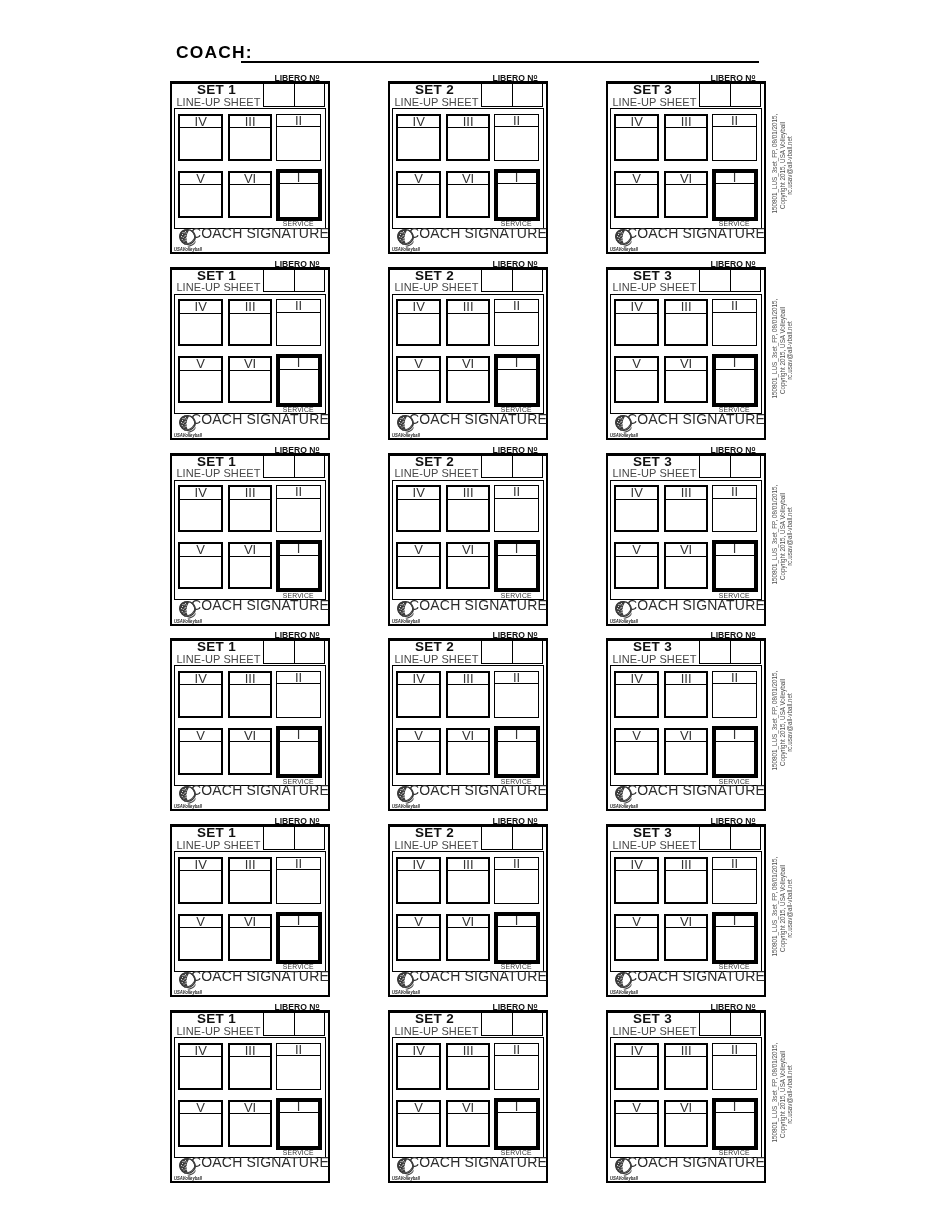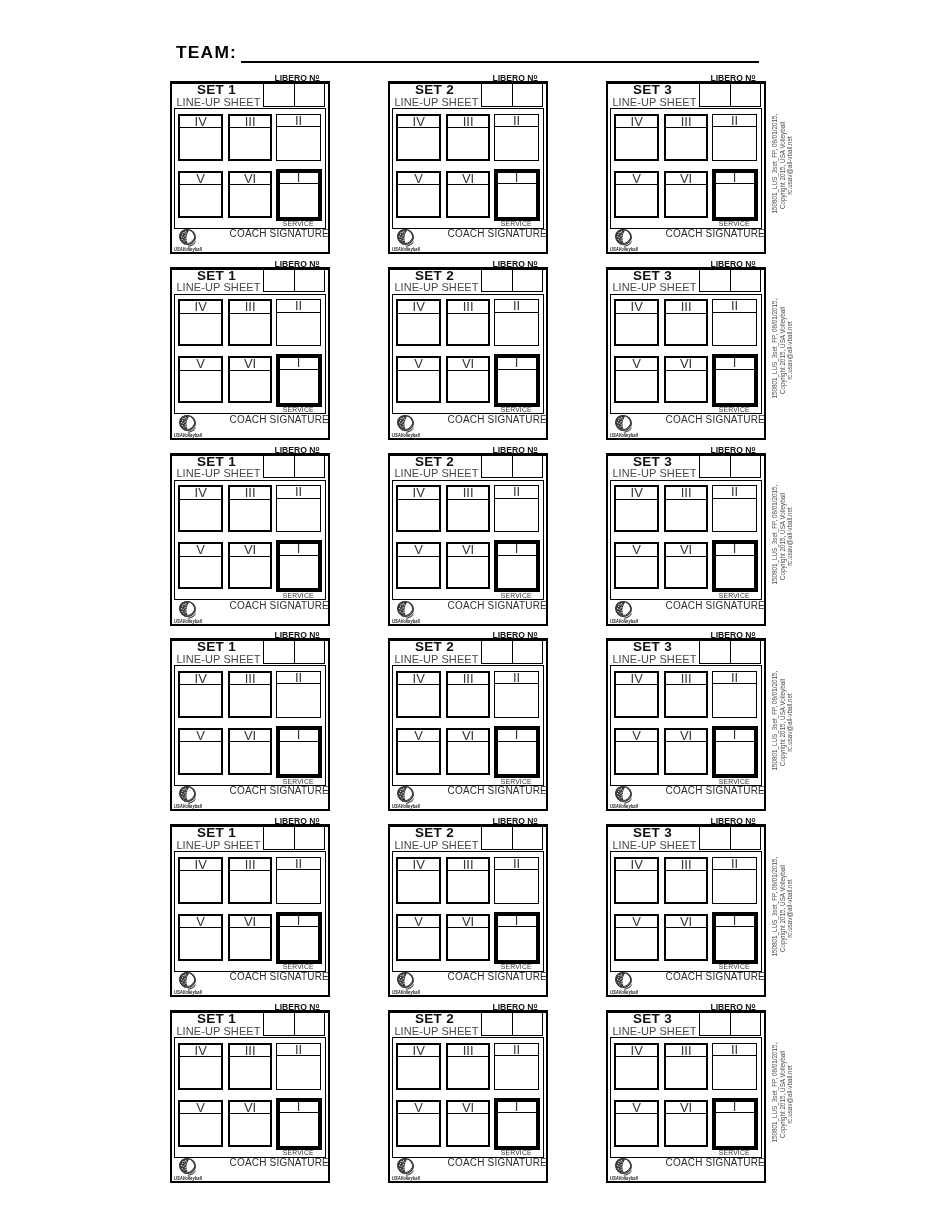--- a/index.html
+++ b/index.html
@@ -21,33 +21,33 @@
  border:1.5px solid #000;box-sizing:border-box;}
 .pos{position:absolute;width:44.6px;height:47px;box-sizing:border-box;background:#fff;}
 .pos.thick{border:2px solid #000;}
 .pos.thin{border:1.2px solid #000;}
 .pos.service{left:105.5px;top:87.7px;border:4px solid #000;width:46px;height:52.2px;}
 .plabel{height:11.6px;border-bottom:1px solid #000;text-align:center;
  font-size:13px;line-height:11.5px;color:#333;}
 .service .plabel{height:10.5px;line-height:10px;}
 .svc{position:absolute;left:106px;top:140.2px;width:44.5px;text-align:center;
  font-size:6.8px;line-height:6.8px;color:#333;letter-spacing:0.2px;}
-.coach{position:absolute;right:1px;top:149px;font-size:10px;line-height:7.9px;
+.coach{position:absolute;right:1px;top:149px;font-size:14px;line-height:7.9px;
  color:#2e2e2e;letter-spacing:0.2px;}
 .logo{position:absolute;left:2px;top:148px;}
 .vtext{position:absolute;left:733.75px;width:96px;height:23px;
  transform:rotate(-90deg);font-size:6.3px;line-height:7.6px;color:#4d4d4d;
  text-align:center;white-space:nowrap;}
 .team{position:absolute;left:176px;top:43.5px;font-size:17.4px;line-height:17.4px;
  font-weight:bold;color:#000;letter-spacing:1.2px;}
 .teamline{position:absolute;left:241px;top:60.5px;width:518px;height:2px;
  background:#000;}
 </style></head><body>
 
-<div class="team">TEAM:</div>
+<div class="team">COACH:</div>
 
 <div class="teamline"></div>
 
 <div class="card" style="left:170px;top:81px;">
 
 <div class="libero">LIBERO N<span class="ord">o</span></div>
 
 <div class="cardborder"></div>
 
 <div class="settitle">SET 1</div>

